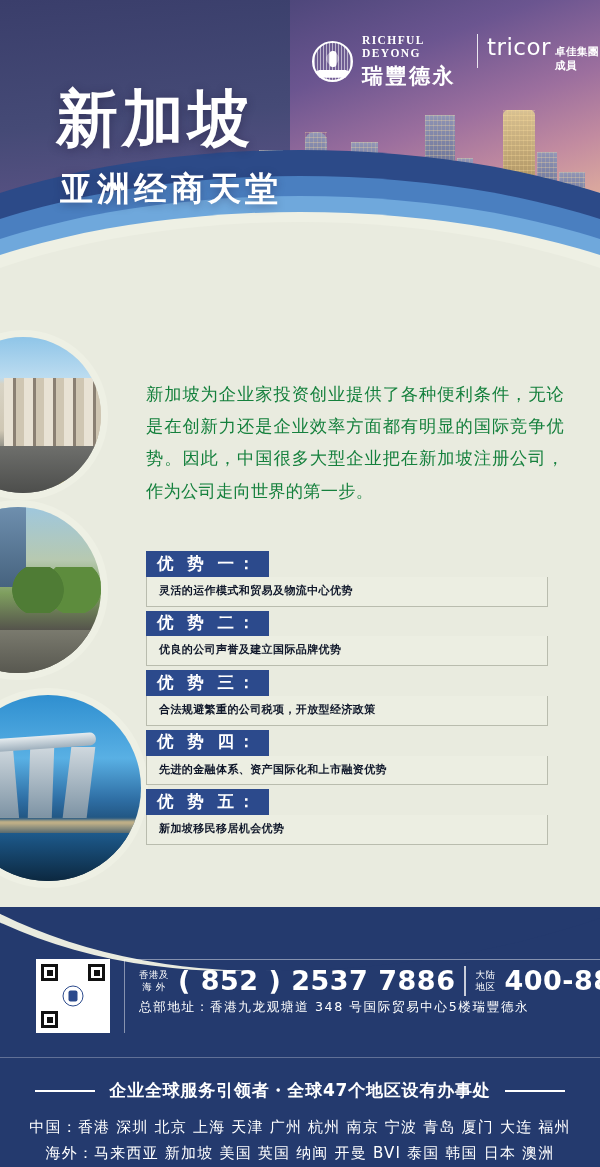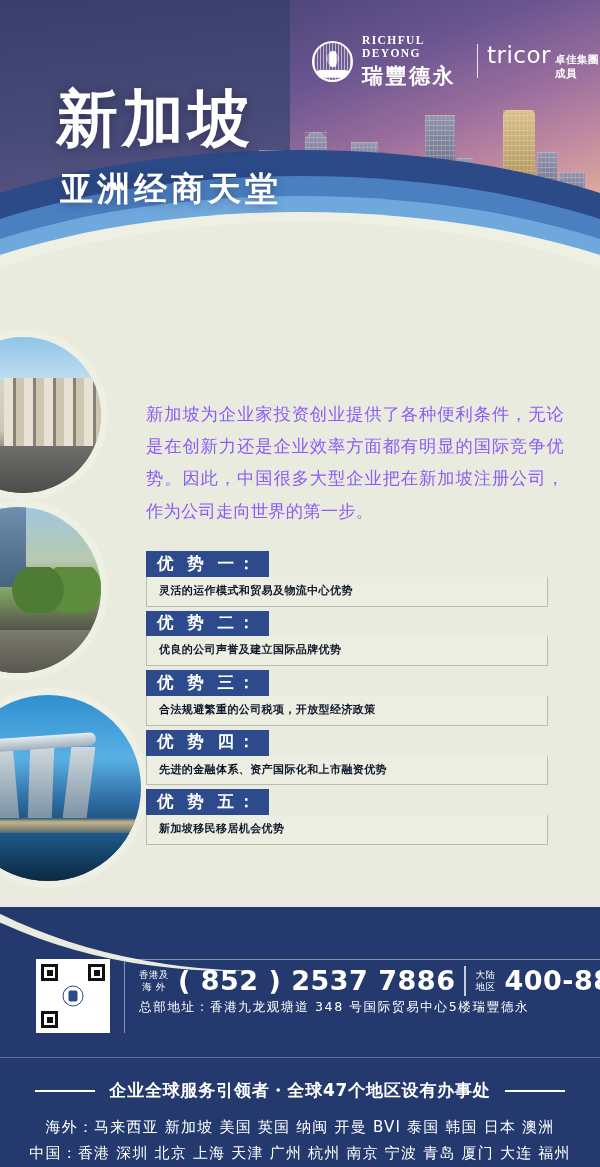--- a/index.html
+++ b/index.html
@@ -102,21 +102,21 @@
     width:7px; height:16px; border-radius:3px;
     background:#ffffff;
   }
   .crest::after {
     content:""; position:absolute; left:50%; bottom:2px;
     transform:translateX(-50%);
     width:34px; height:8px;
     background:#ffffff;
     clip-path:polygon(0 30%,12% 0,88% 0,100% 30%,88% 100%,12% 100%);
   }
-  .logo-text { display:flex; align-items:center; gap:9px; }
+  .logo-text { display:flex; align-items:flex-start; gap:9px; }
   .logo-cn-block { display:flex; flex-direction:column; align-items:flex-start; }
   .logo-en {
     color:#fff; font-size:11.5px; font-weight:bold;
     letter-spacing:1.4px; line-height:1.1;
     font-family:"Liberation Serif","DejaVu Serif",serif;
   }
   .logo-cn {
     color:#fff; font-size:21px; font-weight:bold;
     letter-spacing:2.5px; line-height:1.15; margin-top:5px;
   }
@@ -211,23 +211,23 @@
     background:linear-gradient(180deg,#1d5a8c,#0c2840);
   }
   .ph3 .glow{
     position:absolute;left:0;bottom:24%;width:100%;height:9%;
     background:linear-gradient(180deg,rgba(255,214,140,0.85),rgba(255,190,110,0.15));
     filter:blur(1.5px);
   }
 
   
   .body-text {
-    position:absolute; left:146px; top:398px; width:418px;
+    position:absolute; left:146px; top:378px; width:418px;
     z-index:14;
-    color:#8b5cf6; font-size:17.3px; line-height:1.86;
+    color:#15803d; font-size:17.3px; line-height:1.86;
     letter-spacing:0.2px;
   }
   .body-text p { text-align:justify; }
 
   
   .adv-list {
     position:absolute; left:146px; top:551px; width:402px; z-index:14;
   }
   .adv { margin-bottom:4px; }
   .adv-label {
@@ -511,18 +511,18 @@
 
     <div class="hr-line"></div>
 
     <div class="slogan">
       <span class="slogan-dash"></span>
       <span class="slogan-text">企业全球服务引领者・全球47个地区设有办事处</span>
       <span class="slogan-dash"></span>
     </div>
 
     <div class="regions">
+      <div class="region-row">中国：香港 深圳 北京 上海 天津 广州 杭州 南京 宁波 青岛 厦门 大连 福州</div>
       <div class="region-row">海外：马来西亚 新加坡 美国 英国 纳闽 开曼 BVI 泰国 韩国 日本 澳洲</div>
-      <div class="region-row">中国：香港 深圳 北京 上海 天津 广州 杭州 南京 宁波 青岛 厦门 大连 福州</div>
     </div>
   </div>
 
 </div>
 
 </body></html>

